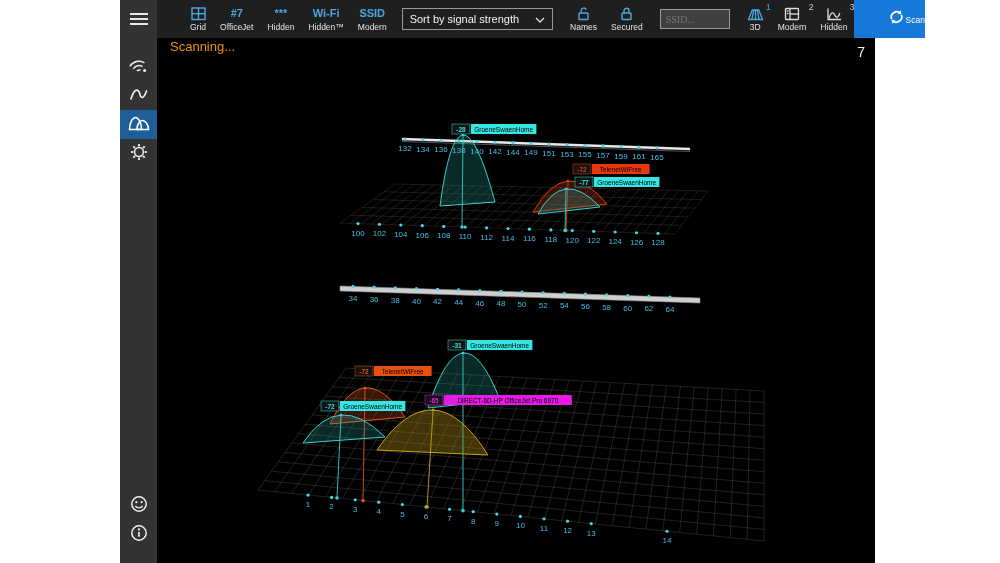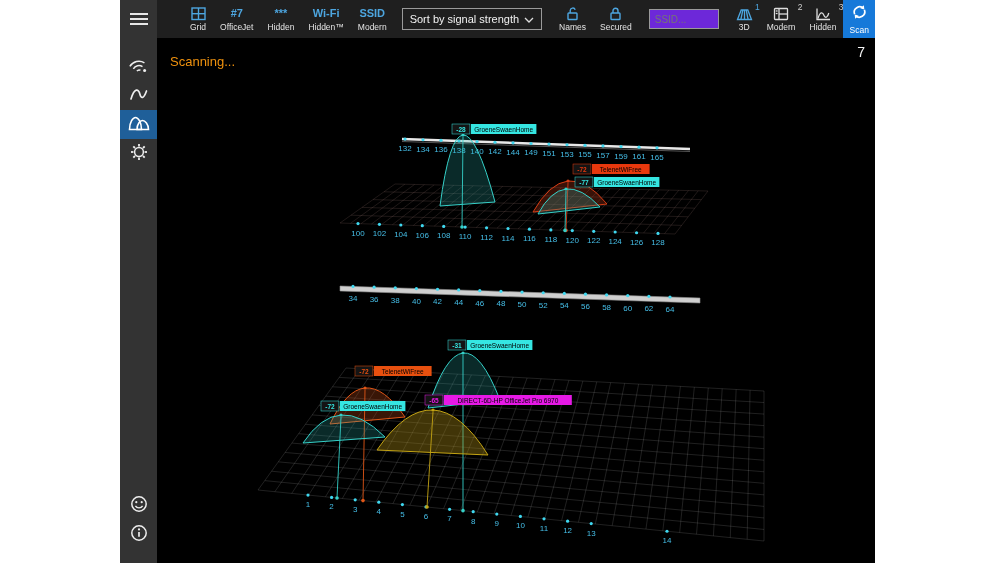--- a/index.html
+++ b/index.html
@@ -19,31 +19,31 @@
   
   .toolbar{position:absolute;left:37px;top:0;width:718px;height:38px;background:#1f1f1f;
            display:flex;align-items:center;z-index:4;}
   .tb-item{display:flex;flex-direction:column;align-items:center;justify-content:center;
            height:38px;padding:0 7px;position:relative;}
   .tb-item:first-child{margin-left:26px;}
   .tb-icon-text{color:#4da6e0;font-size:11px;font-weight:bold;height:15px;line-height:15px;white-space:nowrap;}
   .tb-label{font-size:8.5px;color:#e4e4e4;margin-top:1px;white-space:nowrap;}
   .tb-iconslot{height:15px;display:flex;align-items:flex-end;}
   .dropdown{border:1px solid #9a9a9a;height:20px;margin:0 10px 0 8px;padding:0 7px;display:flex;
-            align-items:center;gap:5px;color:#f2f2f2;font-size:11px;white-space:nowrap;cursor:pointer;}
-  .ssid-input{width:58px;height:18px;background:#6d28d9;border:1px solid #9a9a9a;color:#bbb;
-              font-size:10px;padding:0 5px;margin:0 10px;font-family:Liberation Sans, sans-serif;}
+            align-items:center;gap:16px;color:#f2f2f2;font-size:11px;white-space:nowrap;cursor:pointer;}
+  .ssid-input{width:58px;height:18px;background:#404040;border:1px solid #9a9a9a;color:#bbb;
+              font-size:10px;padding:0 5px;margin:0 10px;font-family:Liberation Serif, serif;}
   .view-badge{position:absolute;top:2px;right:0px;font-size:8.5px;color:#cfcfcf;}
   .view-badge.accent{color:#4da6e0;}
   .scan-btn{margin-left:auto;width:44px;height:38px;background:#1679d9;display:flex;
-            flex-direction:column;align-items:center;justify-content:center;cursor:pointer;}
+            flex-direction:row;align-items:center;justify-content:center;cursor:pointer;padding-left:34px;}
   .scan-btn .tb-label{color:#fff;}
   
   .content{position:absolute;left:37px;top:38px;width:718px;height:525px;background:#000;}
-  .scanning{position:absolute;left:13px;top:16px;color:#f0920e;font-size:13px;}
+  .scanning{position:absolute;left:13px;top:1px;color:#f0920e;font-size:13px;}
   .netcount{position:absolute;right:10px;top:6px;color:#f5f5f5;font-size:14px;}
   #viz{position:absolute;left:0;top:0;}
   svg text{font-family:"Liberation Sans",sans-serif;}
 </style>
 </head>
 <body>
 
 <div>
 <div class="app">
 

